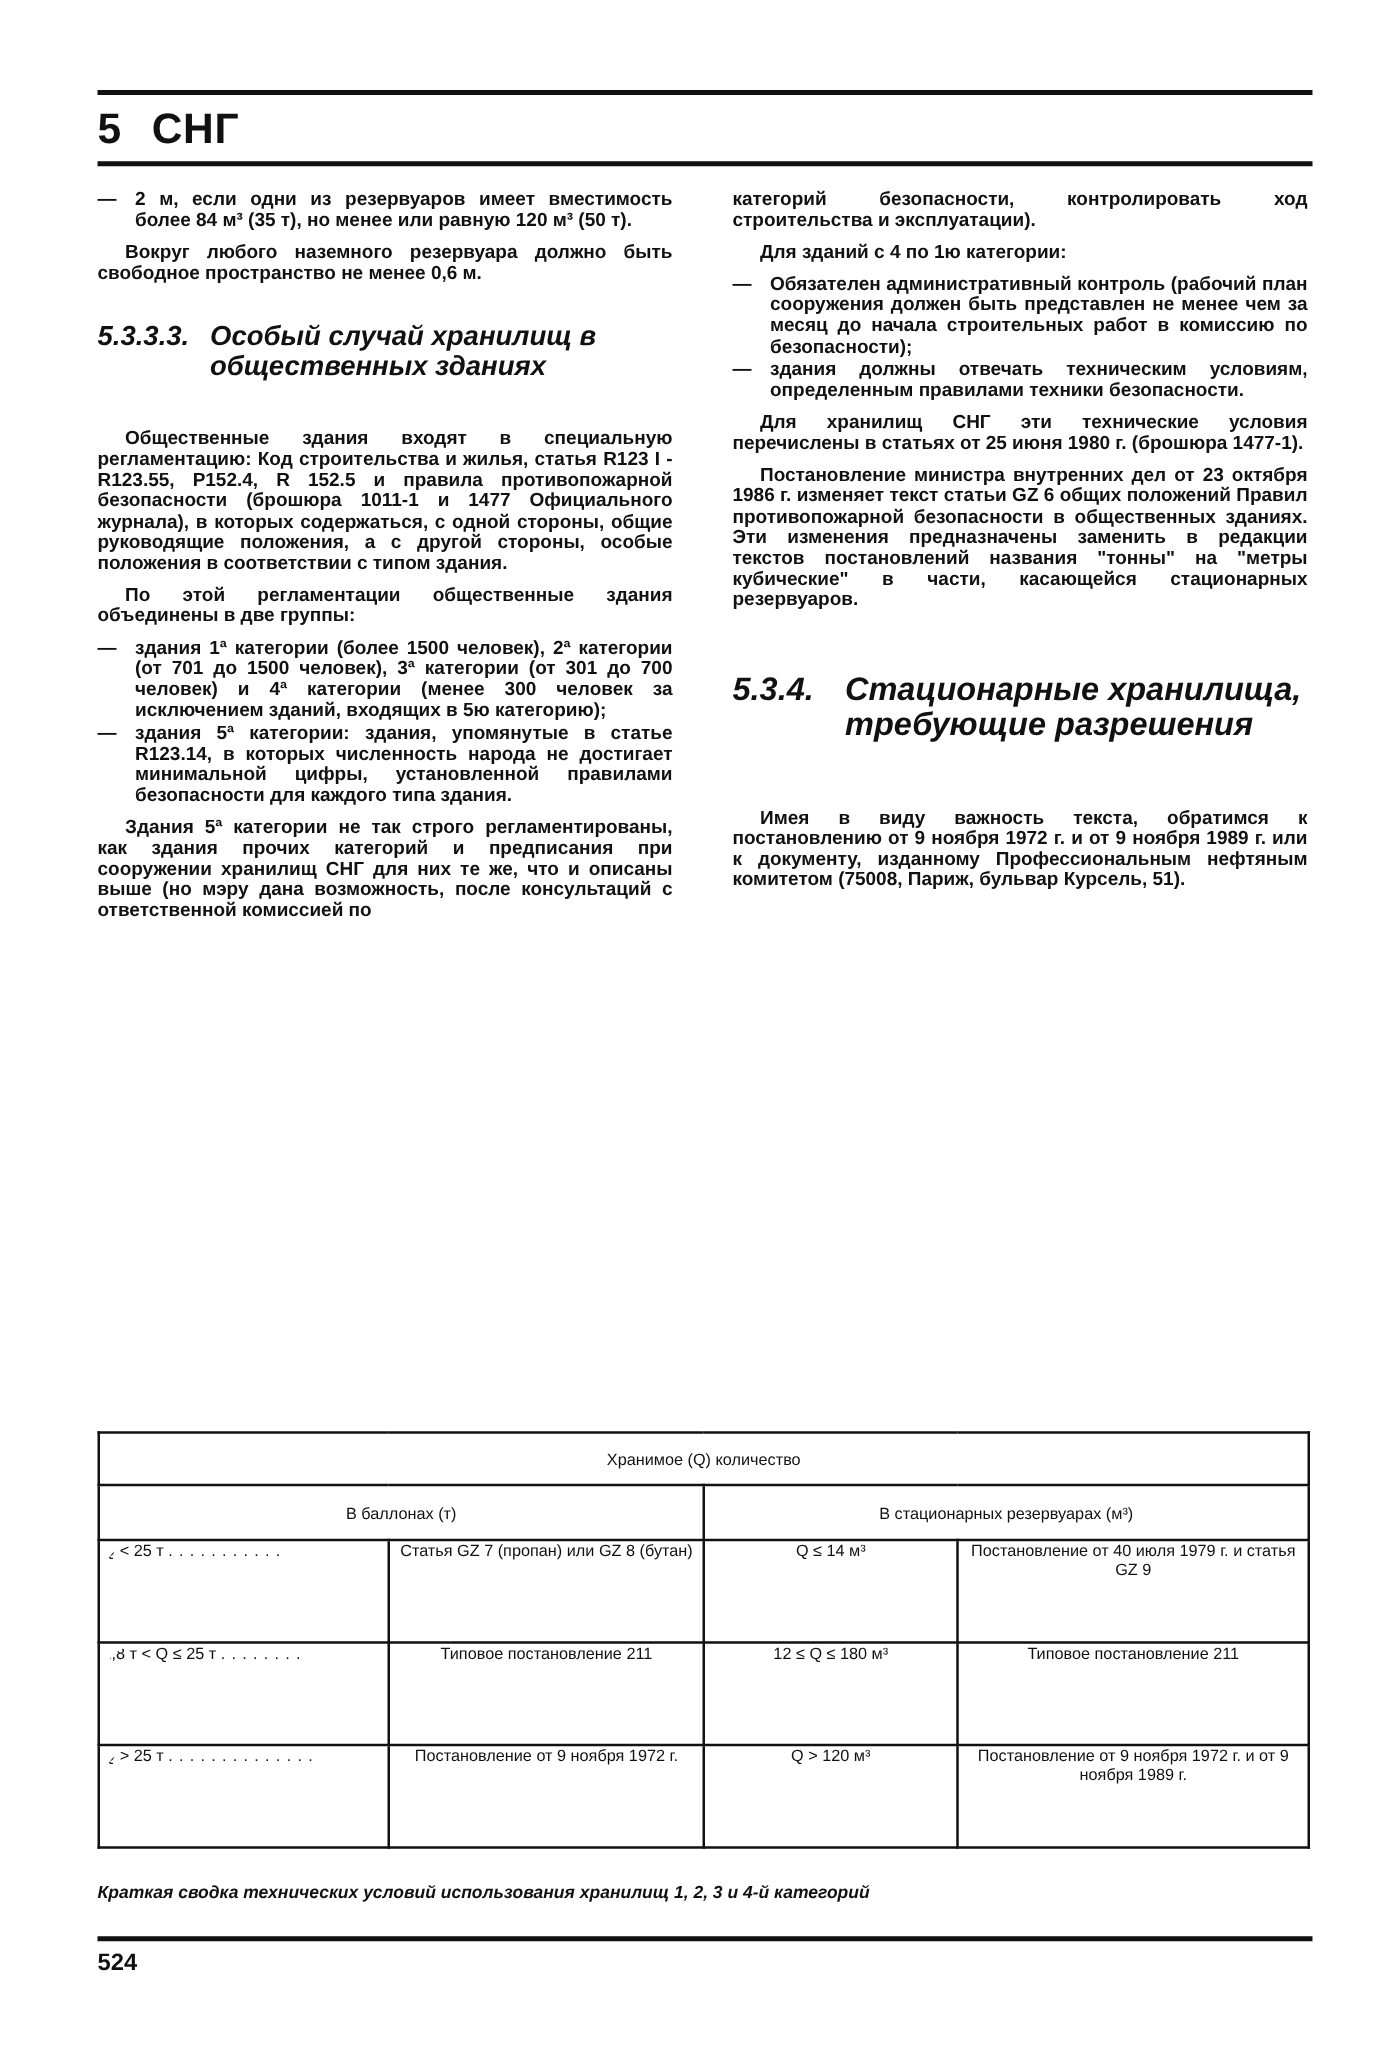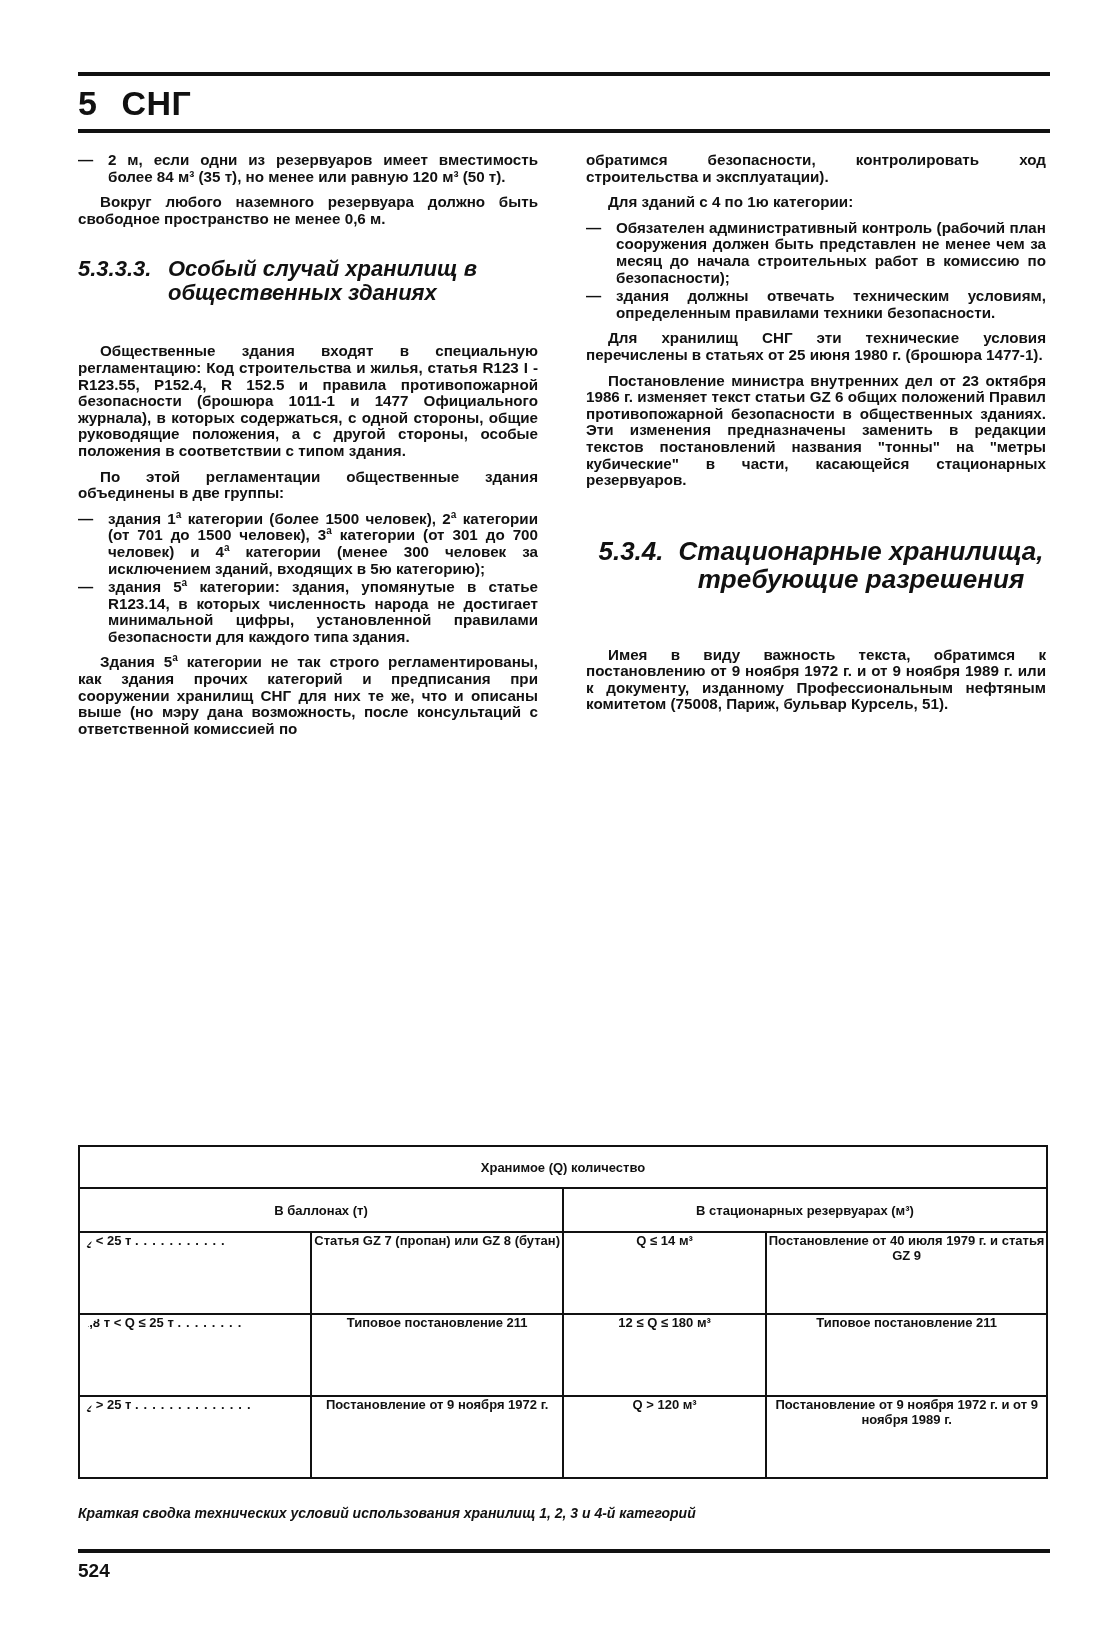--- a/index.html
+++ b/index.html
@@ -36,28 +36,28 @@
     .list { margin-bottom: 9px; }
     .sec-head {
       display: flex; font-size: 22px; line-height: 24px; font-weight: bold;
       text-align: left;
       font-style: italic;
     }
     .sec-head .num { flex: 0 0 auto; white-space: nowrap; }
     .sec-head .title { flex: 1; }
     .sec-head-1 { margin-top: 30px; margin-bottom: 38px; }
     .sec-head-1 .num { width: 90px; }
-    .sec-head-2 { margin-top: 48px; margin-bottom: 54px; font-size: 26px; line-height: 28px; text-align: center; }
+    .sec-head-2 { margin-top: 48px; margin-bottom: 54px; font-size: 26px; line-height: 28px; }
     .sec-head-2 .num { width: 90px; }
 
     
     .tbl {
       position: absolute; left: 78px; top: 1145px; width: 970px;
       border: 2px solid #111; border-collapse: collapse;
-      font-size: 13px; font-weight: bold;
+      font-size: 13px; font-weight: normal;
     }
     .tbl td { border: 2px solid #111; vertical-align: top; text-align: center; }
     .tbl .h1 td { height: 42px; vertical-align: middle; }
     .tbl .h2 td { height: 44px; vertical-align: middle; }
     .tbl .r td { height: 82px; line-height: 15px; border-radius: 32px; }
     .tbl td.qcell { text-align: left; padding-left: 2px; white-space: nowrap; overflow: hidden; }
     .leader { letter-spacing: 5px; }
     .caption {
       position: absolute; left: 78px; top: 1505px;
       font-size: 14px; font-style: italic; font-weight: bold;
@@ -100,21 +100,21 @@
     </div>
     <div class="dash-item">
       <span class="dash">—</span>
       <span class="txt">здания 5ª категории: здания, упомянутые в статье R123.14, в которых численность народа не достигает минимальной цифры, установленной правилами безопасности для каждого типа здания.</span>
     </div>
   </div>
   <p class="para">Здания 5ª категории не так строго регламентированы, как здания прочих категорий и предписания при сооружении хранилищ СНГ для них те же, что и описаны выше (но мэру дана возможность, после консультаций с ответственной комиссией по</p>
 </div>
 
 <div class="col col-right">
-  <p class="para noindent">обратимся безопасности, контролировать ход строительства и эксплуатации).</p>
+  <p class="para noindent">категорий безопасности, контролировать ход строительства и эксплуатации).</p>
   <p class="para">Для зданий с 4 по 1ю категории:</p>
   <div class="list">
     <div class="dash-item">
       <span class="dash">—</span>
       <span class="txt">Обязателен административный контроль (рабочий план сооружения должен быть представлен не менее чем за месяц до начала строительных работ в комиссию по безопасности);</span>
     </div>
     <div class="dash-item">
       <span class="dash">—</span>
       <span class="txt">здания должны отвечать техническим условиям, определенным правилами техники безопасности.</span>
     </div>

